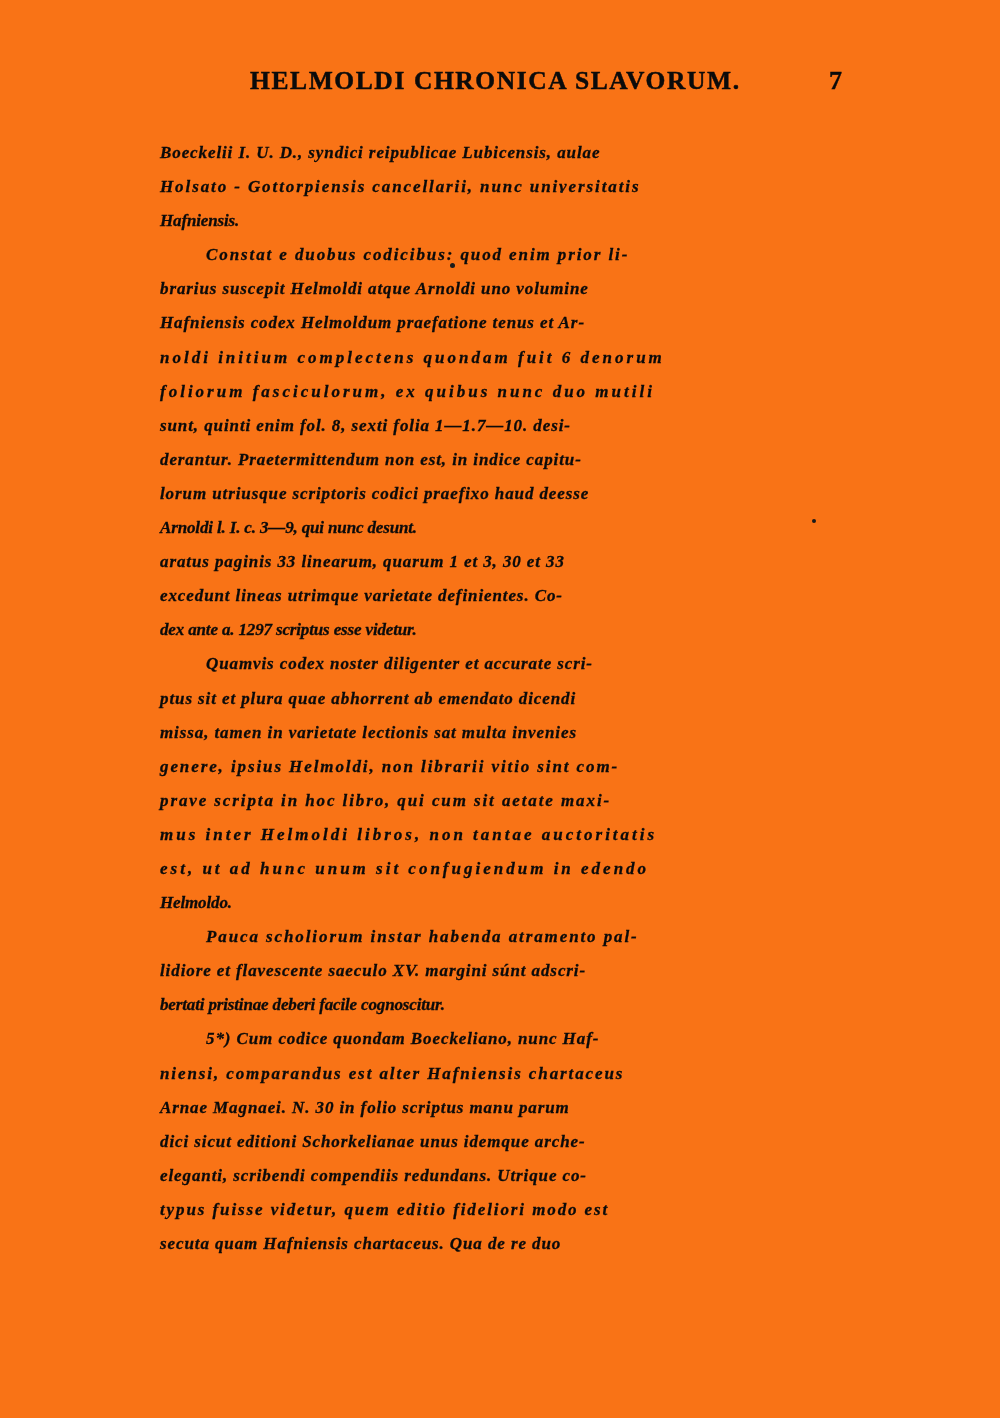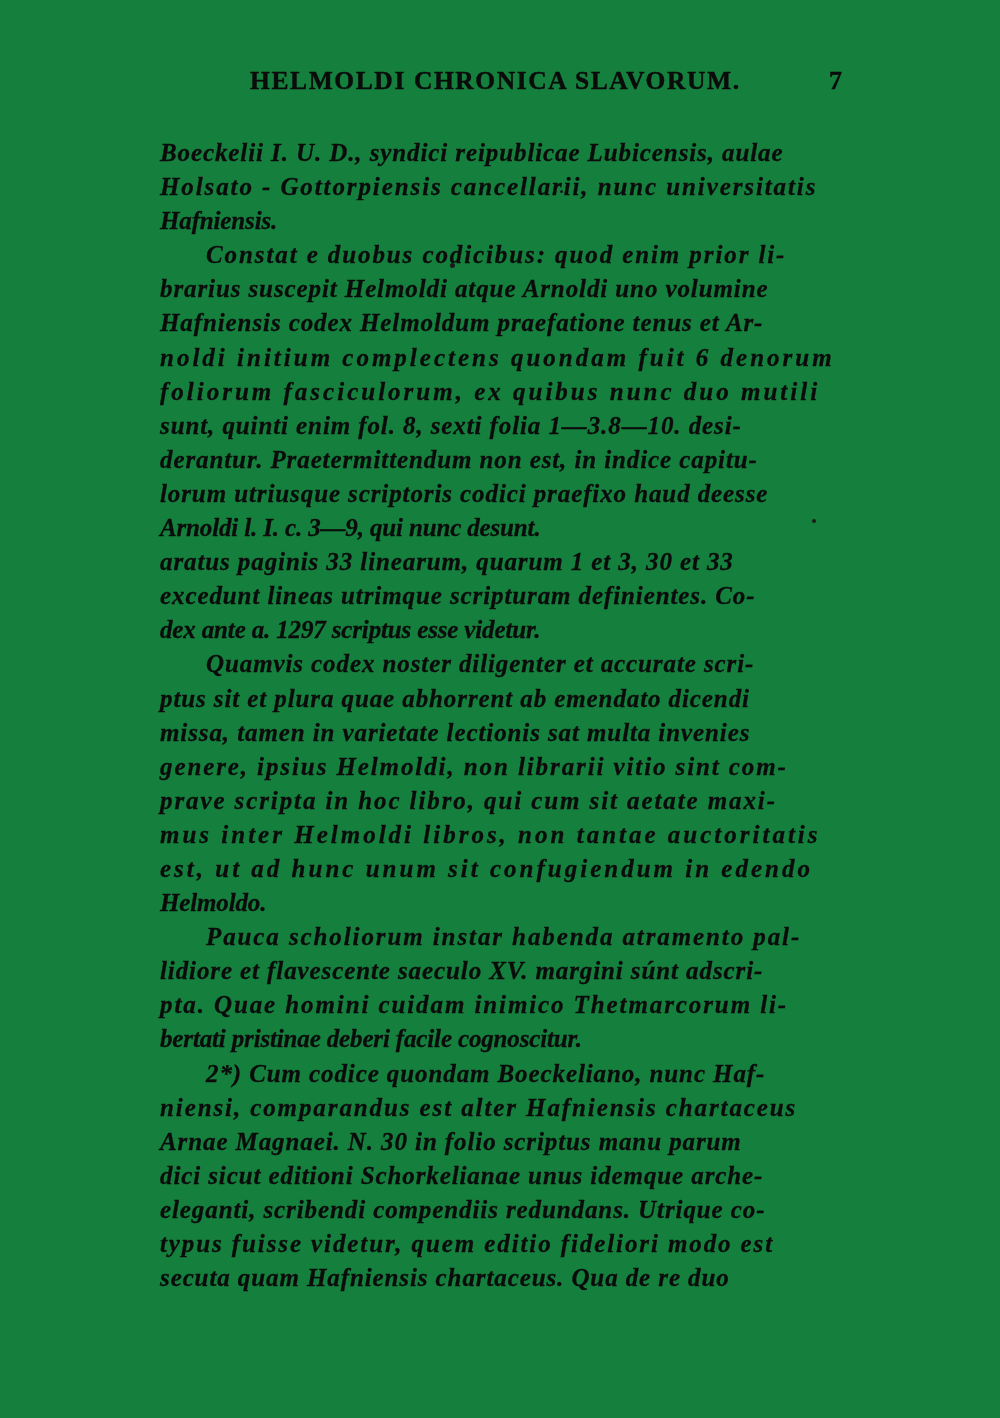--- a/index.html
+++ b/index.html
@@ -13,21 +13,21 @@
     height: 1418px;
     position: relative;
     overflow: hidden;
     font-family: "Liberation Serif", "DejaVu Serif", serif;
     color: #0b0b0b;
   }
 
   .page {
     position: absolute;
     inset: 0;
-    background: #15803d;
+    background: #f97316;
   }
 
   
   .runhead {
     position: absolute;
     left: 160px;
     top: 66px;
     width: 686px;
     height: 42px;
     display: flex;
@@ -56,21 +56,21 @@
   .textblock {
     position: absolute;
     left: 160px;
     top: 136px;
     width: 688px;
   }
 
   .ln {
     font-style: italic;
     font-weight: 700;
-    font-size: 25px;
+    font-size: 17px;
     line-height: 34.1px;
     white-space: pre;
     letter-spacing: 0.05px;
     -webkit-text-stroke: 0.28px #0b0b0b;
     height: 34.1px;
   }
   
   .ln.wide  { letter-spacing: 0.9px; }
   .ln.wider { letter-spacing: 1.9px; }
   .ln.widest{ letter-spacing: 3.0px; }
@@ -98,40 +98,39 @@
 
   <div class="textblock" id="textblock">
       <div class="ln wide">Boeckelii I. U. D., syndici reipublicae Lubicensis, aulae</div>
       <div class="ln wider">Holsato - Gottorpiensis cancellarii, nunc universitatis</div>
       <div class="ln tight">Hafniensis.</div>
       <div class="ln indent wider">Constat e duobus codicibus: quod enim prior li-</div>
       <div class="ln wide">brarius suscepit Helmoldi atque Arnoldi uno volumine</div>
       <div class="ln wide">Hafniensis codex Helmoldum praefatione tenus et Ar-</div>
       <div class="ln widest">noldi initium complectens quondam fuit 6 denorum</div>
       <div class="ln widest">foliorum fasciculorum, ex quibus nunc duo mutili</div>
-      <div class="ln wide">sunt, quinti enim fol. 8, sexti folia 1—3.8—10. desi-</div>
+      <div class="ln wide">sunt, quinti enim fol. 8, sexti folia 1—1.7—10. desi-</div>
       <div class="ln wide">derantur. Praetermittendum non est, in indice capitu-</div>
       <div class="ln wide">lorum utriusque scriptoris codici praefixo haud deesse</div>
       <div class="ln tight">Arnoldi l. I. c. 3—9, qui nunc desunt.</div>
       <div class="ln wide">aratus paginis 33 linearum, quarum 1 et 3, 30 et 33</div>
-      <div class="ln wide">excedunt lineas utrimque scripturam definientes. Co-</div>
+      <div class="ln wide">excedunt lineas utrimque varietate definientes. Co-</div>
       <div class="ln tight">dex ante a. 1297 scriptus esse videtur.</div>
       <div class="ln indent wide">Quamvis codex noster diligenter et accurate scri-</div>
       <div class="ln wide">ptus sit et plura quae abhorrent ab emendato dicendi</div>
       <div class="ln wide">missa, tamen in varietate lectionis sat multa invenies</div>
       <div class="ln wider">genere, ipsius Helmoldi, non librarii vitio sint com-</div>
       <div class="ln wider">prave scripta in hoc libro, qui cum sit aetate maxi-</div>
       <div class="ln widest">mus inter Helmoldi libros, non tantae auctoritatis</div>
       <div class="ln widest">est, ut ad hunc unum sit confugiendum in edendo</div>
       <div class="ln tight">Helmoldo.</div>
       <div class="ln indent wider">Pauca scholiorum instar habenda atramento pal-</div>
       <div class="ln wide">lidiore et flavescente saeculo XV. margini súnt adscri-</div>
-      <div class="ln wider">pta. Quae homini cuidam inimico Thetmarcorum li-</div>
       <div class="ln tight">bertati pristinae deberi facile cognoscitur.</div>
-      <div class="ln indent wide">2*) Cum codice quondam Boeckeliano, nunc Haf-</div>
+      <div class="ln indent wide">5*) Cum codice quondam Boeckeliano, nunc Haf-</div>
       <div class="ln wider">niensi, comparandus est alter Hafniensis chartaceus</div>
       <div class="ln wide">Arnae Magnaei. N. 30 in folio scriptus manu parum</div>
       <div class="ln wide">dici sicut editioni Schorkelianae unus idemque arche-</div>
       <div class="ln wide">eleganti, scribendi compendiis redundans. Utrique co-</div>
       <div class="ln wider">typus fuisse videtur, quem editio fideliori modo est</div>
       <div class="ln wide">secuta quam Hafniensis chartaceus. Qua de re duo</div>
     </div>
 
   <span class="speck" style="left:450px; top:263px; width:5px; height:5px;"></span>
   <span class="speck" style="left:812px; top:519px; width:4px; height:4px;"></span>

